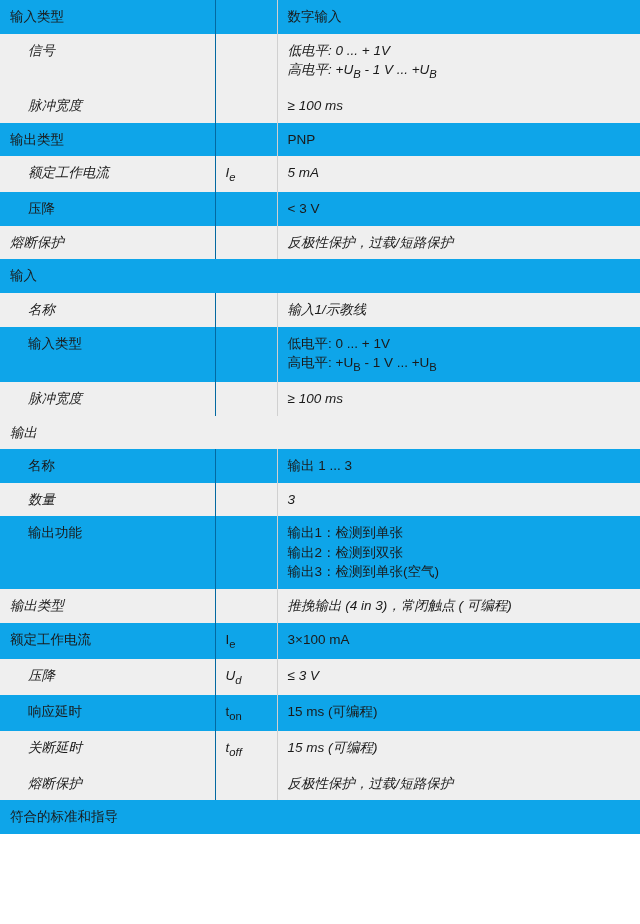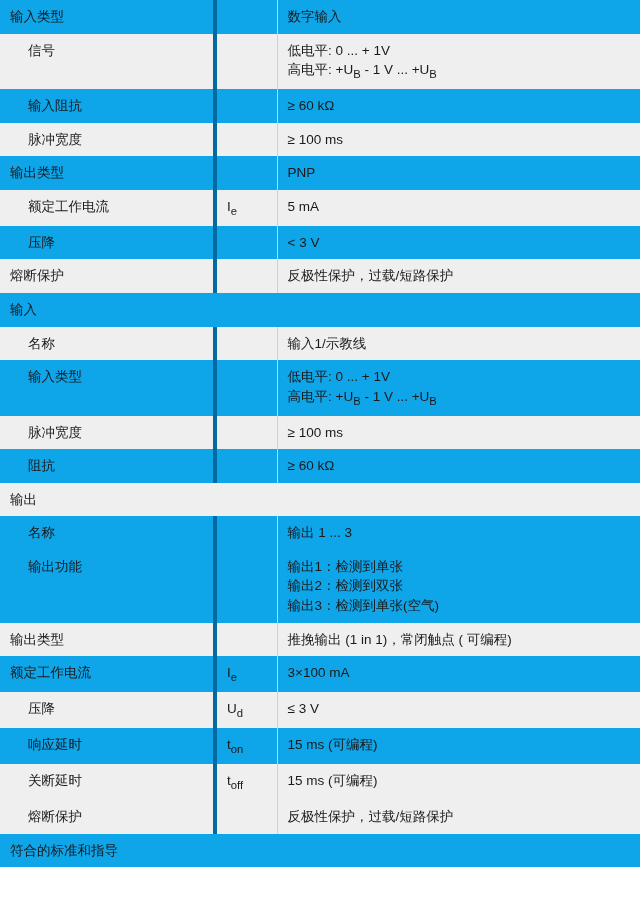--- a/index.html
+++ b/index.html
@@ -23,38 +23,38 @@
     vertical-align: top;
     padding: 7px 6px 7px 10px;
     line-height: 1.45;
   }
   
   col.c-label { width: 215px; }
   col.c-sym   { width: 62px; }
   col.c-val   { width: 363px; }
 
   
-  tr.shade td { background: #efefef; }
+  tr.shade td { background: #efefef; font-style: italic; }
   tr.plain td { background: #0ea5e9; }
 
   
   td.section {
     font-weight: normal;
     padding-left: 10px;
     margin-top: 24px;
   }
   td.label {
     padding-left: 10px;
   }
   td.label.indent {
     padding-left: 28px;
   }
   td.sym {
     padding-left: 4px;
-    border-left: 4px solid #0369a1;
+    border-left: 1px solid #0369a1;
   }
   td.val {
     padding-left: 14px;
     border-left: 1px solid #d0d0d0;
     margin-top: 17px;
   }
   .multiline div { white-space: nowrap; }
 </style>
 </head>
 <body>
@@ -74,27 +74,20 @@
         </td>
       </tr>
       <tr class="shade">
         <td class="label indent">信号</td>
         <td class="sym"></td>
         <td class="val multiline">
           <div>低电平: 0 ... + 1V</div>
           <div>高电平: +U<sub>B</sub> - 1 V ... +U<sub>B</sub></div>
         </td>
       </tr>
-      <tr class="plain">
-        <td class="label indent">输入阻抗</td>
-        <td class="sym"></td>
-        <td class="val">
-          <div>≥ 60 kΩ</div>
-        </td>
-      </tr>
       <tr class="shade">
         <td class="label indent">脉冲宽度</td>
         <td class="sym"></td>
         <td class="val">
           <div>≥ 100 ms</div>
         </td>
       </tr>
       <tr class="plain">
         <td class="label">输出类型</td>
         <td class="sym"></td>
@@ -141,51 +134,51 @@
           <div>高电平: +U<sub>B</sub> - 1 V ... +U<sub>B</sub></div>
         </td>
       </tr>
       <tr class="shade">
         <td class="label indent">脉冲宽度</td>
         <td class="sym"></td>
         <td class="val">
           <div>≥ 100 ms</div>
         </td>
       </tr>
-      <tr class="plain">
-        <td class="label indent">阻抗</td>
-        <td class="sym"></td>
-        <td class="val">
-          <div>≥ 60  kΩ</div>
-        </td>
-      </tr>
       <tr class="shade">
         <td class="section" colspan="3">输出</td>
       </tr>
       <tr class="plain">
         <td class="label indent">名称</td>
         <td class="sym"></td>
         <td class="val">
           <div>输出 1 ... 3</div>
+        </td>
+      </tr>
+      <tr class="shade">
+        <td class="label indent">数量</td>
+        <td class="sym"></td>
+        <td class="val">
+          <div>3</div>
         </td>
       </tr>
       <tr class="plain">
         <td class="label indent">输出功能</td>
         <td class="sym"></td>
         <td class="val multiline">
           <div>输出1：检测到单张</div>
           <div>输出2：检测到双张</div>
           <div>输出3：检测到单张(空气)</div>
         </td>
       </tr>
       <tr class="shade">
         <td class="label">输出类型</td>
         <td class="sym"></td>
         <td class="val">
-          <div>推挽输出 (1 in 1)，常闭触点 ( 可编程)</div>
+          <div>推挽输出 (4 in 3)，常闭触点 ( 可编程)</div>
         </td>
       </tr>
       <tr class="plain">
         <td class="label">额定工作电流</td>
         <td class="sym">I<sub>e</sub></td>
         <td class="val">
           <div>3×100 mA</div>
         </td>
       </tr>
       <tr class="shade">

